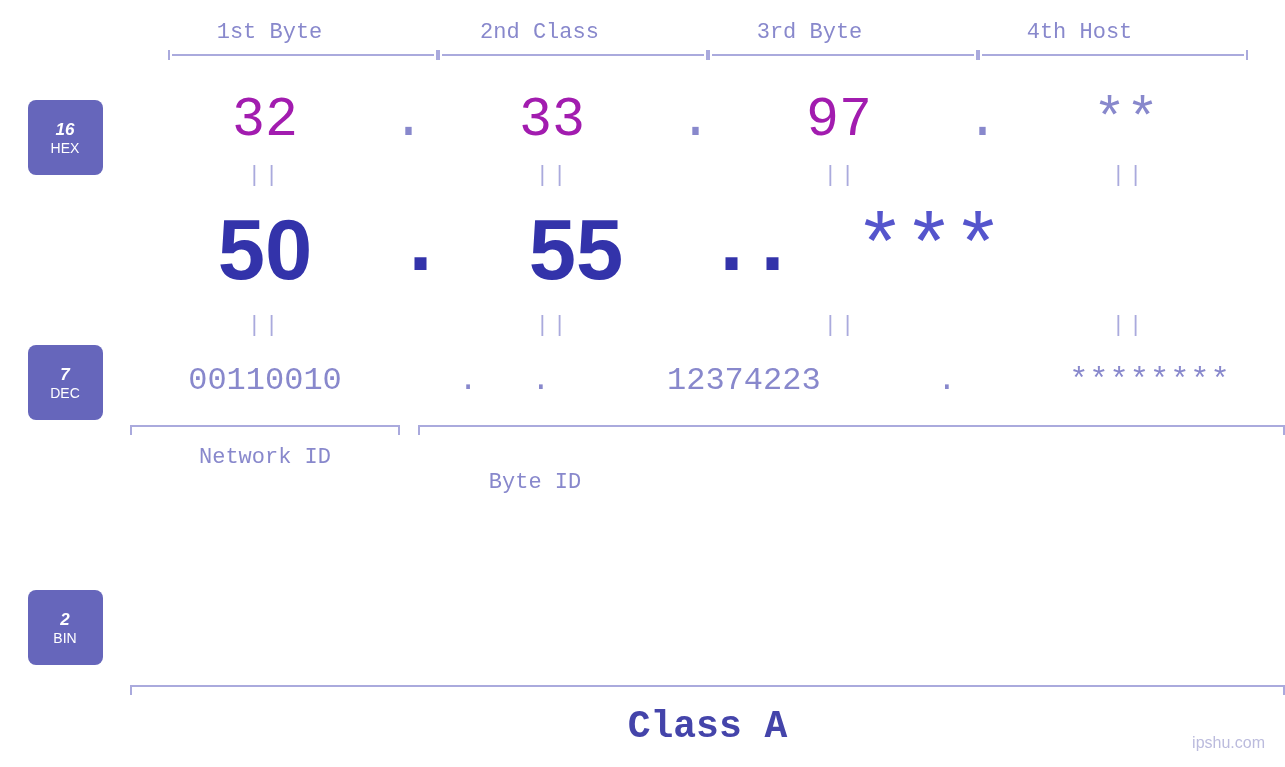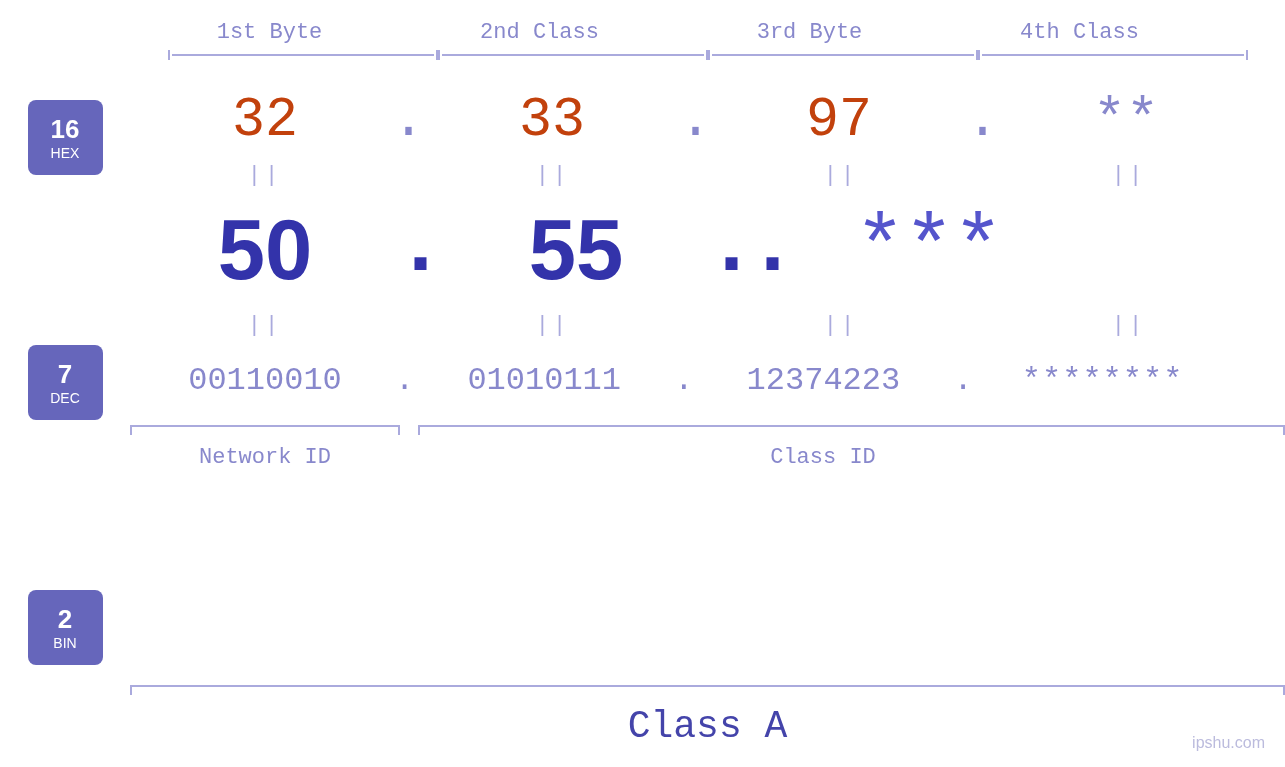--- a/index.html
+++ b/index.html
@@ -105,23 +105,24 @@
       width: 75px;
       height: 75px;
       border-radius: 8px;
       display: flex;
       flex-direction: column;
       align-items: center;
       justify-content: center;
     }
 
     .badge-number {
-      font-size: 26px;
+      font-size: 17px;
       font-weight: bold;
       font-family: Arial, sans-serif;
+      font-style: italic;
     }
 
     .badge-label {
       font-size: 14px;
       font-family: Arial, sans-serif;
     }
 
     
     .rows-container {
       flex: 1;
@@ -140,21 +141,21 @@
       width: 270px;
       display: flex;
       align-items: center;
       justify-content: center;
       position: relative;
     }
 
     
     .hex-value {
       font-size: 55px;
-      color: #c2410c;
+      color: #a21caf;
       font-family: 'Courier New', Courier, monospace;
     }
 
     
     .dec-value {
       font-size: 85px;
       color: #3333aa;
       font-weight: bold;
       font-family: Arial, sans-serif;
     }
@@ -252,21 +253,21 @@
   </style>
 </head>
 <body>
 
 <div class="container">
 
   <div class="header-row">
     <div class="byte-header">1st Byte</div>
     <div class="byte-header">2nd Class</div>
     <div class="byte-header">3rd Byte</div>
-    <div class="byte-header">4th Class</div>
+    <div class="byte-header">4th Host</div>
   </div>
 
   <div class="bracket-top-row">
     <div class="bracket-top">
       <div class="bracket-top-corner-left"></div>
       <div class="bracket-top-line" style="width:180px;"></div>
       <div class="bracket-top-corner-right"></div>
     </div>
     <div class="bracket-top">
       <div class="bracket-top-corner-left"></div>
@@ -352,28 +353,25 @@
       <div class="equals-row">
         <div class="equals-cell">||</div>
         <div style="width: 18px;"></div>
         <div class="equals-cell">||</div>
         <div style="width: 18px;"></div>
         <div class="equals-cell">||</div>
         <div style="width: 18px;"></div>
         <div class="equals-cell">||</div>
       </div>
 
-      <div class="data-row" style="height:80px;">
+      <div class="data-row" style="height:80px;justify-content:space-between;">
         <div class="cell">
           <span class="bin-value">00110010</span>
         </div>
         <div style="font-size:32px; color:#8888cc; margin: 0 -5px;">.</div>
-        <div class="cell">
-          <span class="bin-value">01010111</span>
-        </div>
         <div style="font-size:32px; color:#8888cc; margin: 0 -5px;">.</div>
         <div class="cell">
           <span class="bin-value">12374223</span>
         </div>
         <div style="font-size:32px; color:#8888cc; margin: 0 -5px;">.</div>
         <div class="cell">
           <span class="bin-star">********</span>
         </div>
       </div>
 
@@ -386,37 +384,37 @@
         </div>
         <div style="width:18px;"></div>
 
         <div style="display:flex; align-items:flex-start; flex:1;">
           <div style="width:2px; height:10px; background:#aaaadd; align-self:flex-start;"></div>
           <div style="height:2px; background:#aaaadd; flex:1;"></div>
           <div style="width:2px; height:10px; background:#aaaadd; align-self:flex-start;"></div>
         </div>
       </div>
 
-      <div style="display:flex; margin-top: 10px;">
+      <div style="display:flex; margin-top: 10px; flex-direction: column;">
         <div class="network-id-label">Network ID</div>
         <div style="width:18px;"></div>
-        <div class="host-id-label">Class ID</div>
+        <div class="host-id-label">Byte ID</div>
       </div>
 
     </div>
   </div>
 
   <div class="bottom-section">
 
     <div style="display:flex; align-items:flex-start; margin-top: 5px;">
       <div style="width:2px; height:10px; background:#aaaadd;"></div>
       <div style="height:2px; background:#aaaadd; flex:1;"></div>
       <div style="width:2px; height:10px; background:#aaaadd;"></div>
     </div>
 
-    <div style="text-align:center; margin-top:10px;">
+    <div style="text-align:center; margin-top:10px;font-weight:bold;">
       <span class="class-label">Class A</span>
     </div>
   </div>
 
   <div class="watermark">ipshu.com</div>
 
 </div>
 
 </body></html>

